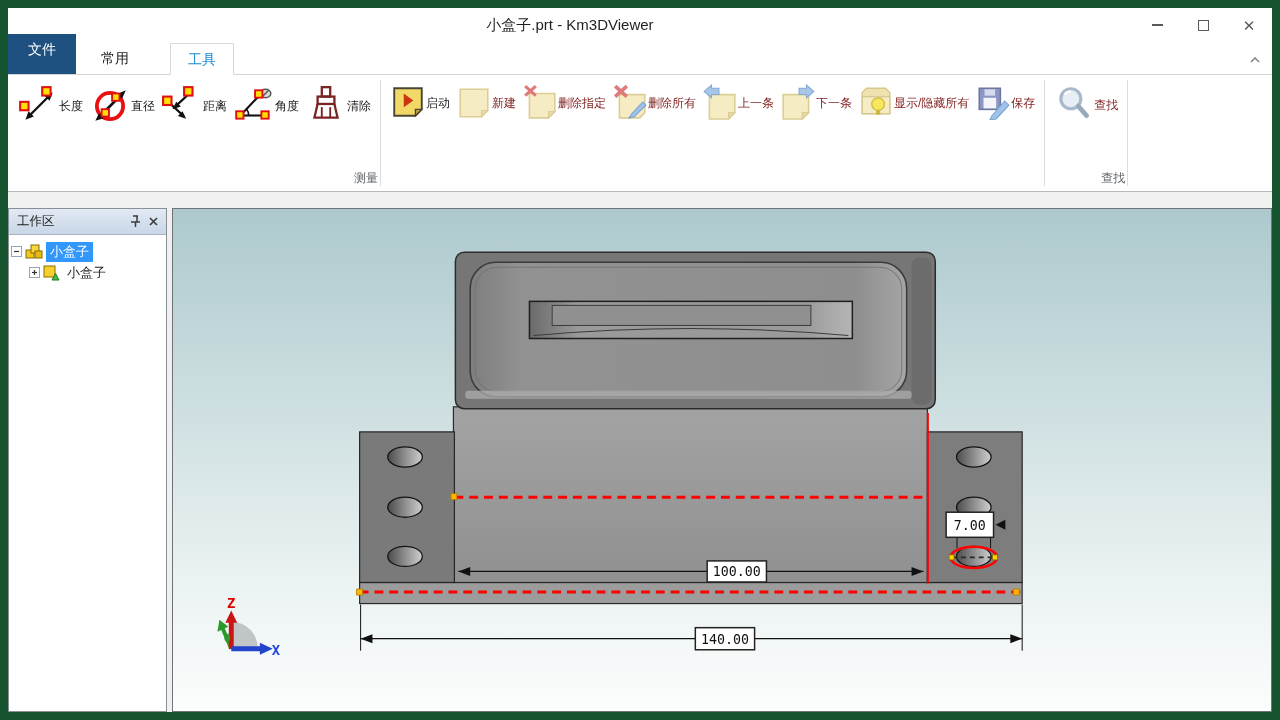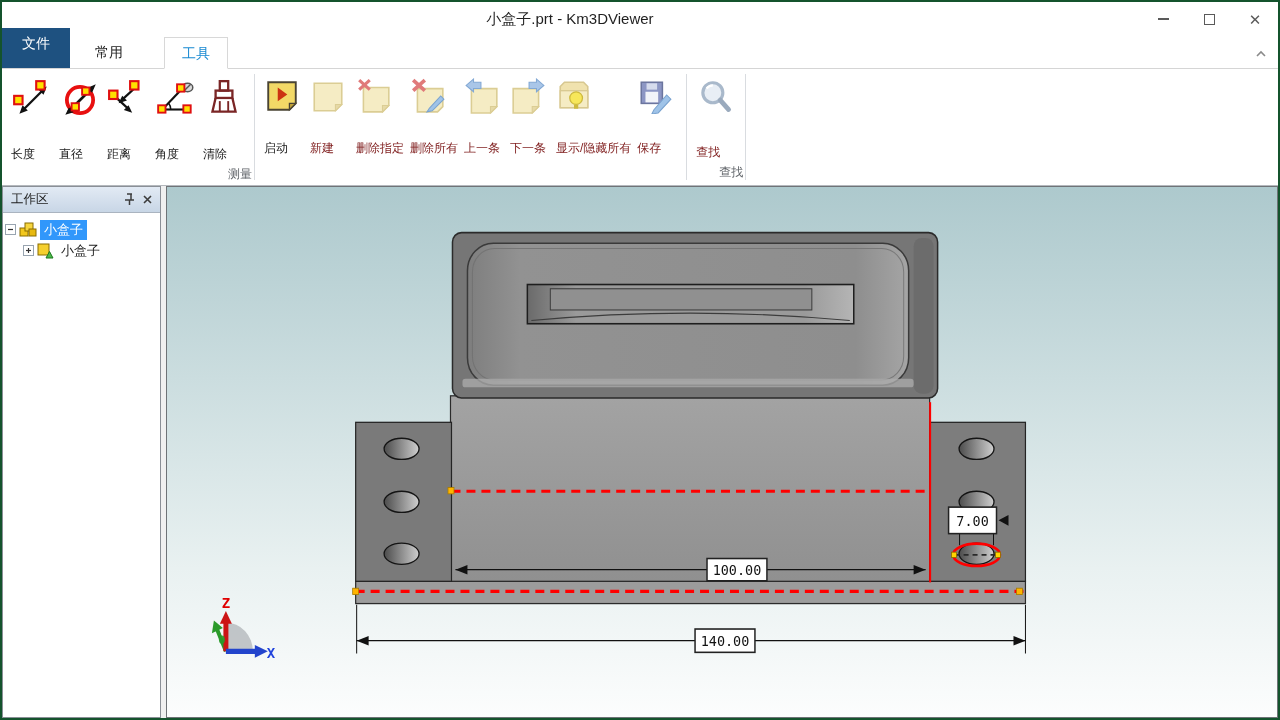--- a/index.html
+++ b/index.html
@@ -1,19 +1,19 @@
 <!DOCTYPE html>
 <html><head>
 <meta charset="utf-8">
 <style>
   * { margin:0; padding:0; box-sizing:border-box; }
   html,body { width:1280px; height:720px; overflow:hidden; }
   body { font-family:"Liberation Sans", sans-serif; font-size:13px; color:#1a1a1a; background:#fff; }
 
-  .window { width:1280px; height:720px; border:2px solid #14532d; display:flex; flex-direction:column; background:#fff; }
+  .window { width:1280px; height:720px; border:8px solid #14532d; display:flex; flex-direction:column; background:#fff; }
 
   
   .titlebar { height:34px; background:#fff; display:flex; align-items:center; position:relative; flex:0 0 auto; }
   .title-text { position:absolute; left:0; right:140px; text-align:center; font-size:15px; color:#1f1f1f; }
   .win-controls { position:absolute; right:0; top:0; height:100%; display:flex; }
   .win-btn { width:46px; height:100%; display:flex; align-items:center; justify-content:center; color:#5a5a5a; }
   .glyph-min { width:11px; height:0; border-top:2px solid #5a5a5a; }
   .glyph-max { width:11px; height:11px; border:1.5px solid #5a5a5a; }
   .glyph-close { font-size:15px; color:#5a5a5a; line-height:1; }
 
@@ -23,26 +23,26 @@
   .tab-file { background:#1e5180; color:#fff; height:40px; line-height:31px; padding:0 20px; font-size:14px; }
   .tab.active { background:#fff; border:1px solid #d8d8d8; border-bottom:1px solid #fff; margin-bottom:-1px; color:#1a8ad2; height:32px; line-height:31px; }
   .ribbon-collapse { position:absolute; right:10px; bottom:6px; }
 
   
   .ribbon { height:117px; background:#fff; border-bottom:1px solid #b4b8bd; display:flex; flex:0 0 auto; }
   .rgroup { display:flex; flex-direction:column; padding:2px 2px 0; }
   .rgroup-buttons { flex:1; display:flex; align-items:flex-start; padding:2px 4px 0; }
   .rgroup-label { text-align:right; font-size:12px; color:#5f6368; padding:1px 0 4px; }
   .rsep { width:1px; background:#d9dce0; margin:5px 0; flex:0 0 auto; }
-  .rbtn { display:flex; flex-direction:column; align-items:flex-start; padding:5px 3px 2px; min-width:46px;gap:24px; }
+  .rbtn { display:flex; flex-direction:row; align-items:center; padding:5px 3px 2px; min-width:46px; }
   .rbtn .lbl { font-size:12px; color:#1a1a1a; margin-top:2px; white-space:nowrap; }
   .rbtn.disabled .lbl { color:#7f1d1d; }
 
   
-  .main { flex:1; display:flex; background:#f0f0f0; padding-top:0; min-height:0; }
+  .main { flex:1; display:flex; background:#f0f0f0; padding-top:16px; min-height:0; }
 
   .panel { width:159px; display:flex; flex-direction:column; border:1px solid #8a8f96; background:#fff; flex:0 0 auto; }
   .panel-header { height:26px; background:linear-gradient(#e2eaf4,#c8d6e6); display:flex; align-items:center; padding:0 4px 0 8px; border-bottom:1px solid #aab4c0; }
   .panel-title { flex:1; font-size:12.5px; color:#1a1a1a; }
   .panel-hbtn { width:18px; height:18px; display:flex; align-items:center; justify-content:center; color:#3c3c3c; }
   .tree { flex:1; background:#fff; padding:6px 2px; font-size:13px; overflow:hidden; }
   .tree-row { display:flex; align-items:center; height:21px; }
   .tree-row .expander { margin-right:3px; }
   .tree-label { padding:1px 4px; white-space:nowrap; }
   .tree-label.selected { background:#3197fb; color:#fff; }

